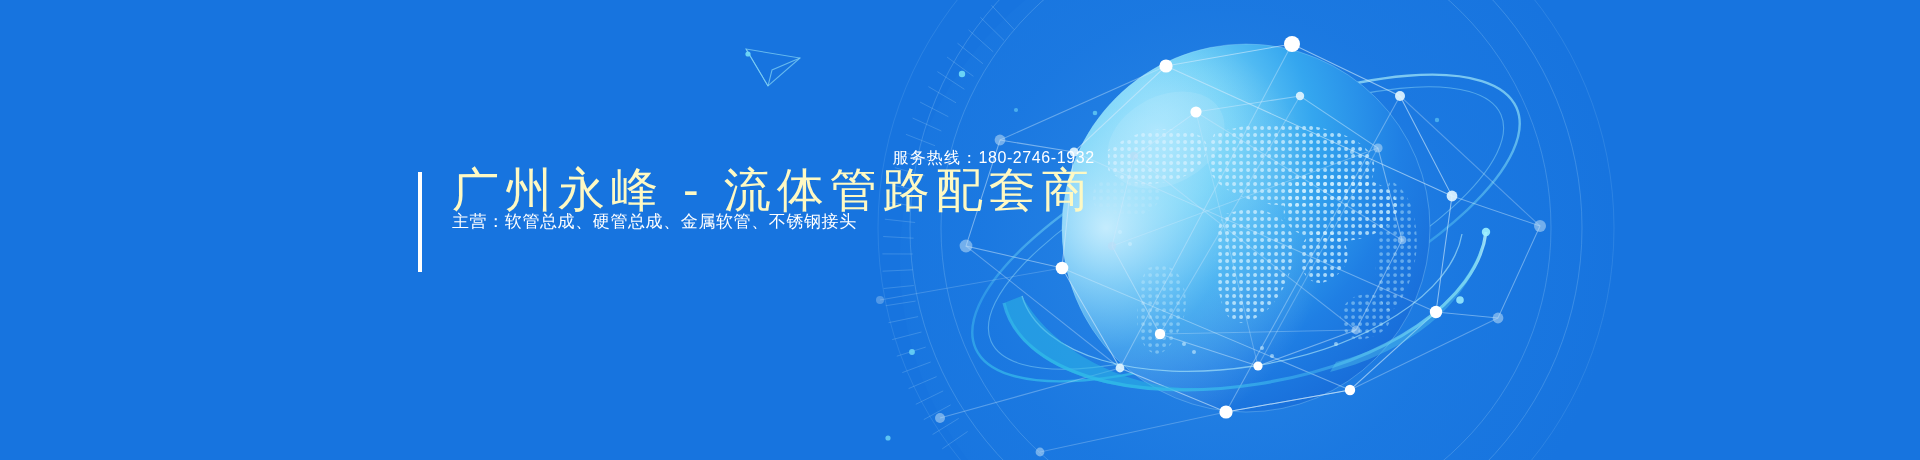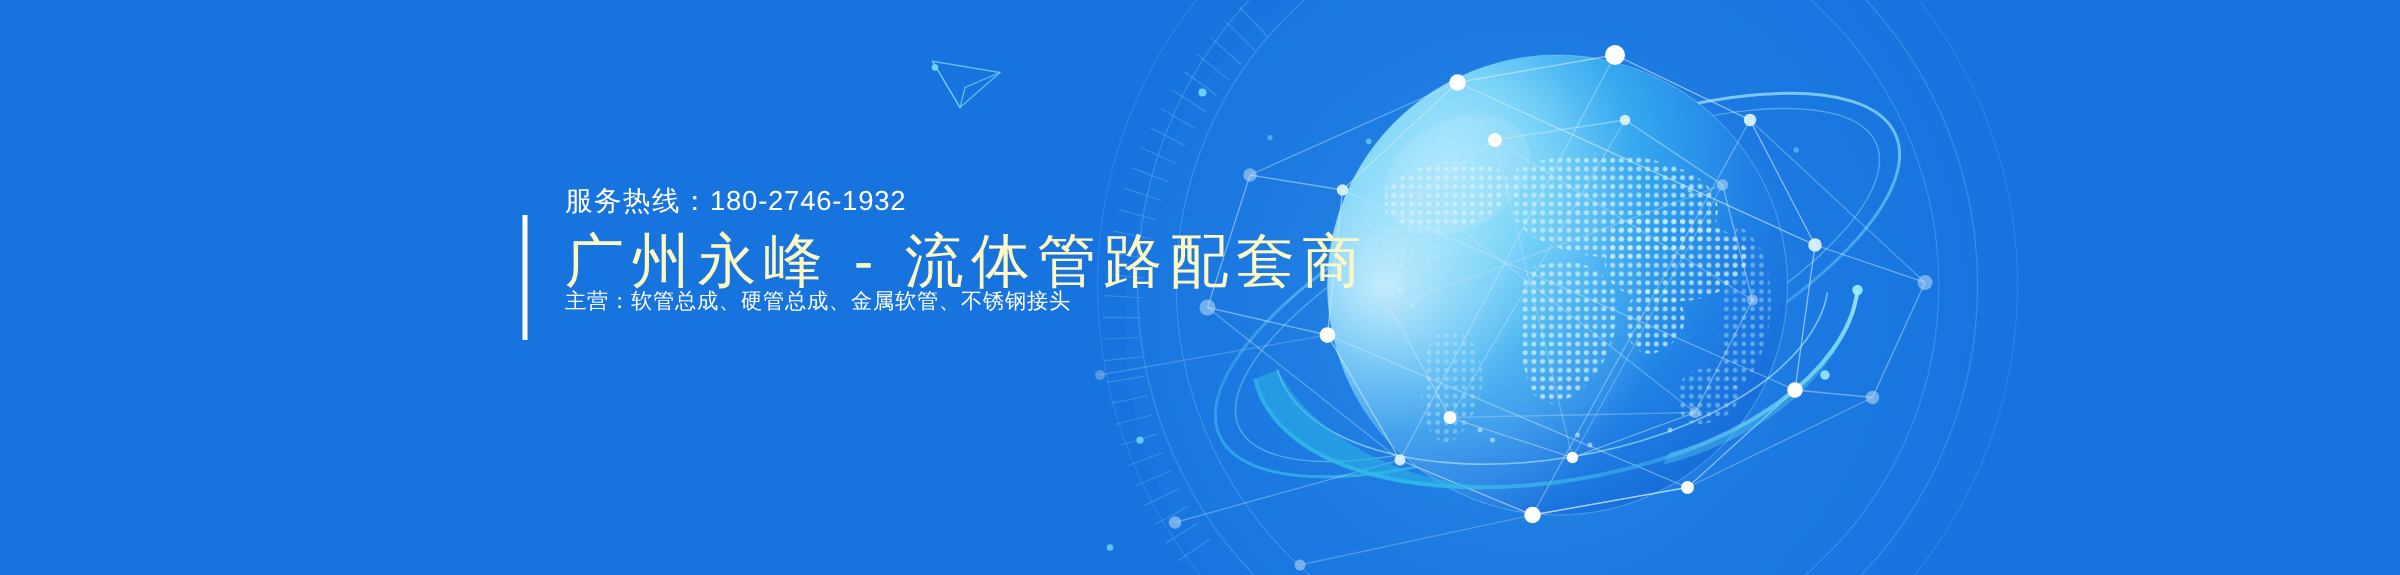--- a/index.html
+++ b/index.html
@@ -42,26 +42,26 @@
     padding-left:34px;
     color:#ffffff;
   }
   .accent-bar{
     position:absolute;
     left:0; top:22px;
     width:4px; height:100px;
     background:#ffffff;
   }
   .phone{
-    font-size:22px;
+    font-size:16px;
     letter-spacing:1.2px;
     line-height:1;
-    margin-bottom:13px;
     white-space:nowrap;
     color:#ffffff;
+    text-align:right;
   }
   .phone .num{ letter-spacing:0.6px; }
   .headline{
     font-size:47px;
     line-height:1;
     letter-spacing:6px;
     white-space:nowrap;
     font-weight:400;
     margin-bottom:0;
     color:#fef9c3;

